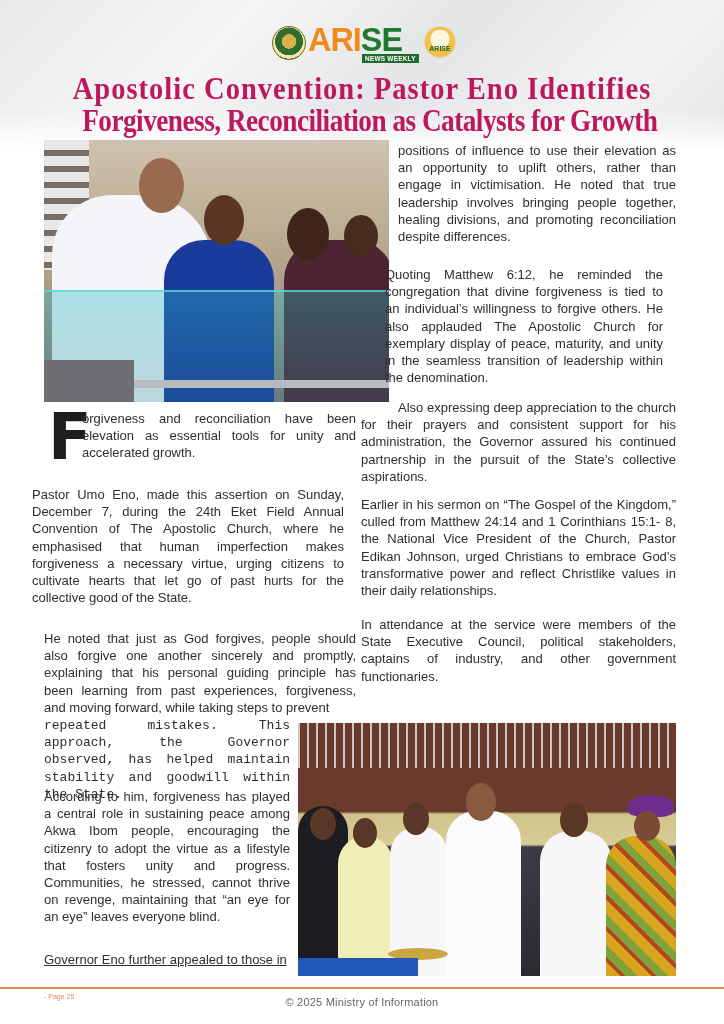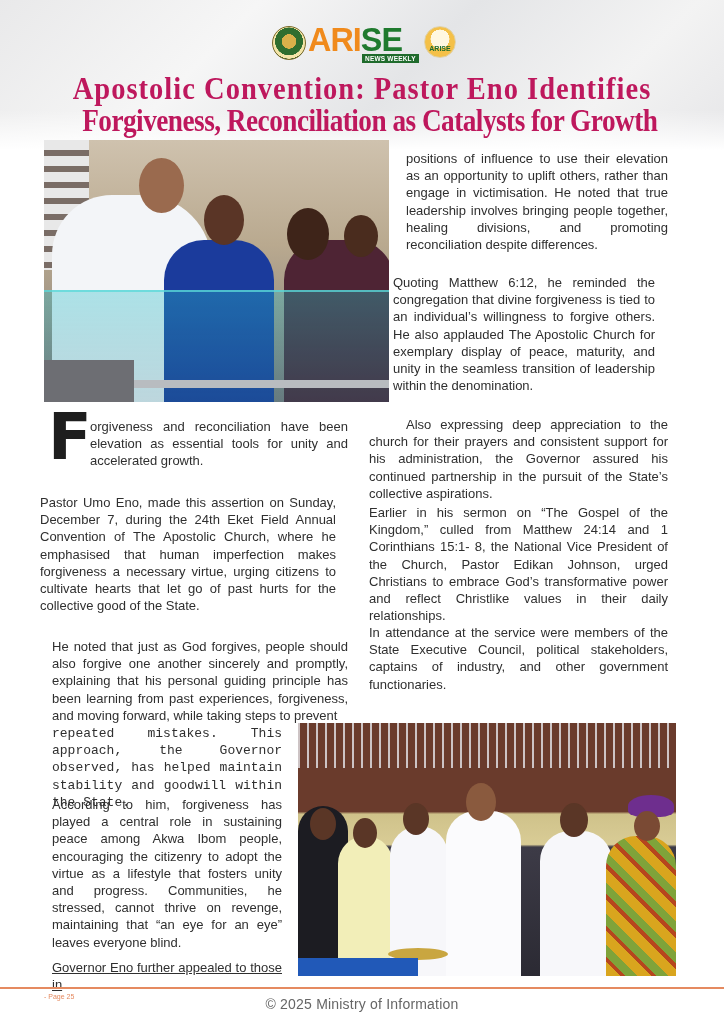--- a/index.html
+++ b/index.html
@@ -76,42 +76,42 @@
   .photo2 .person { position: absolute; bottom: 0; border-radius: 30px 30px 0 0; }
   .photo2 .head { position: absolute; border-radius: 50%; background: #5a3626; }
   .photo2 .table { position: absolute; left: 90px; top: 225px; width: 60px; height: 12px; border-radius: 50%; background: #c9a640; }
   .photo2 .blue-cloth { position: absolute; left: 0; top: 235px; width: 120px; height: 20px; background: #2159b8; }
 
   
   .text {
     position: absolute; font-family: "Liberation Sans", sans-serif; font-size: 13px; line-height: 17.2px;
     color: #2f2f2f; text-align: justify; margin: 0;
   }
-  .text p { margin: 8px; }
+  .text p { margin: 0; }
   .c2-p1 { left: 398px; top: 142px; width: 278px; }
   .c2-p2 { left: 385px; top: 266px; width: 278px; }
-  .c2-p3 { left: 361px; top: 408px; width: 315px; text-indent: 37px; }
+  .c2-p3 { left: 361px; top: 399px; width: 315px; text-indent: 37px; }
   .c2-p4 { left: 361px; top: 496px; width: 315px; }
   .c2-p5 { left: 361px; top: 616px; width: 315px; }
 
   .dropcap {
     position: absolute; left: 48px; top: 409px; font-family: "DejaVu Sans", sans-serif; font-weight: bold;
     font-size: 64px; line-height: 56px; color: #1e1e1e;
   }
   .c1-p1 { left: 82px; top: 410px; width: 274px; }
   .c1-p2 { left: 32px; top: 486px; width: 312px; }
   .c1-p3 { left: 44px; top: 630px; width: 312px; }
   .c1-p4 { left: 44px; top: 717px; width: 246px; font-family: Liberation Mono, monospace; }
   .c1-p5 { left: 44px; top: 788px; width: 246px; }
   .c1-p6 { left: 44px; top: 951px; width: 246px; text-decoration: underline; }
 
   
   .footer-line { position: absolute; left: 0; top: 987px; width: 724px; height: 2px; background: #e58a60; }
   .page-num { position: absolute; left: 44px; top: 993px; font-size: 7px; color: #e58a60; }
-  .copyright { position: absolute; left: 0; width: 724px; top: 996px; text-align: center; font-size: 14px; color: #666; letter-spacing: 0.2px; }
+  .copyright { position: absolute; left: 0; width: 724px; top: 996px; text-align: center; font-size: 11px; color: #666; letter-spacing: 0.2px; }
 </style>
 </head>
 <body>
 
 <div class="top-bg"></div>
 
 <div class="masthead">
   <div class="seal"></div>
   <div class="brand"><span>ARI</span><span class="g">SE</span></div>
   <div class="news-weekly">NEWS WEEKLY</div>

